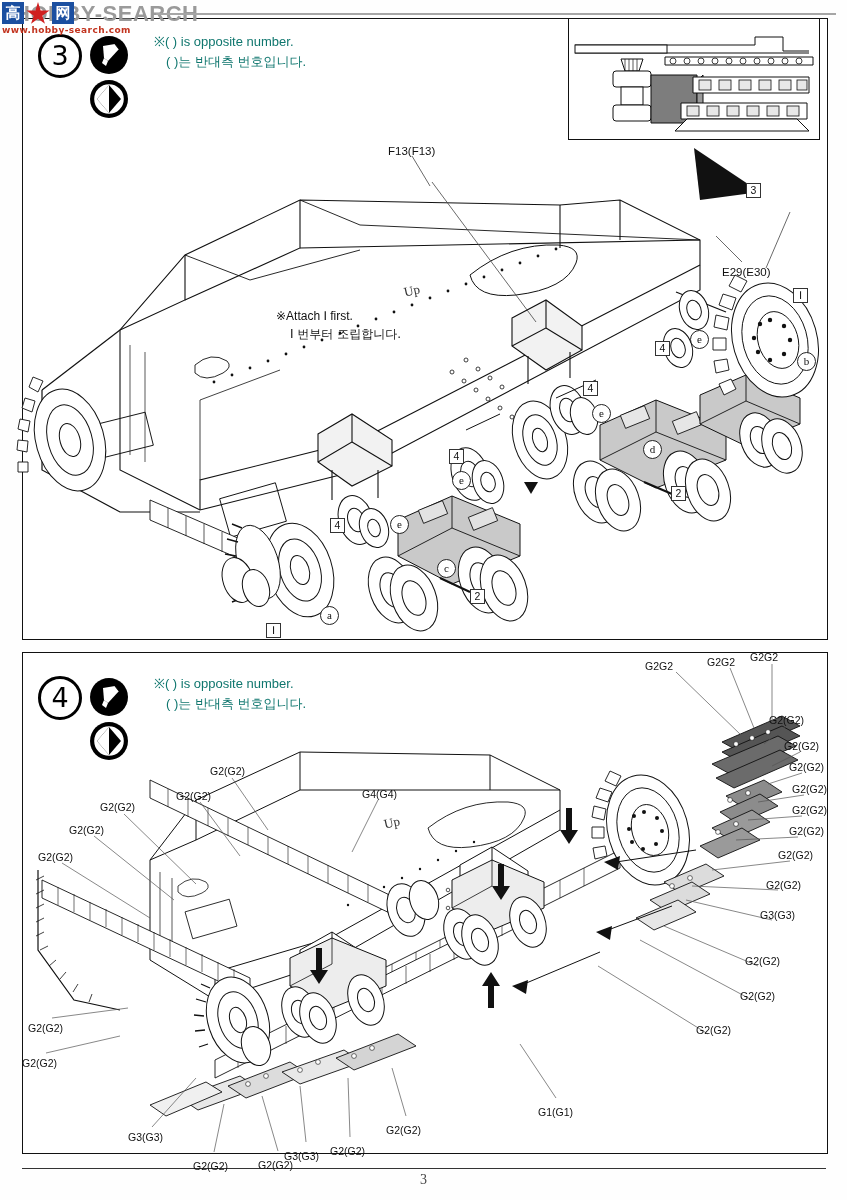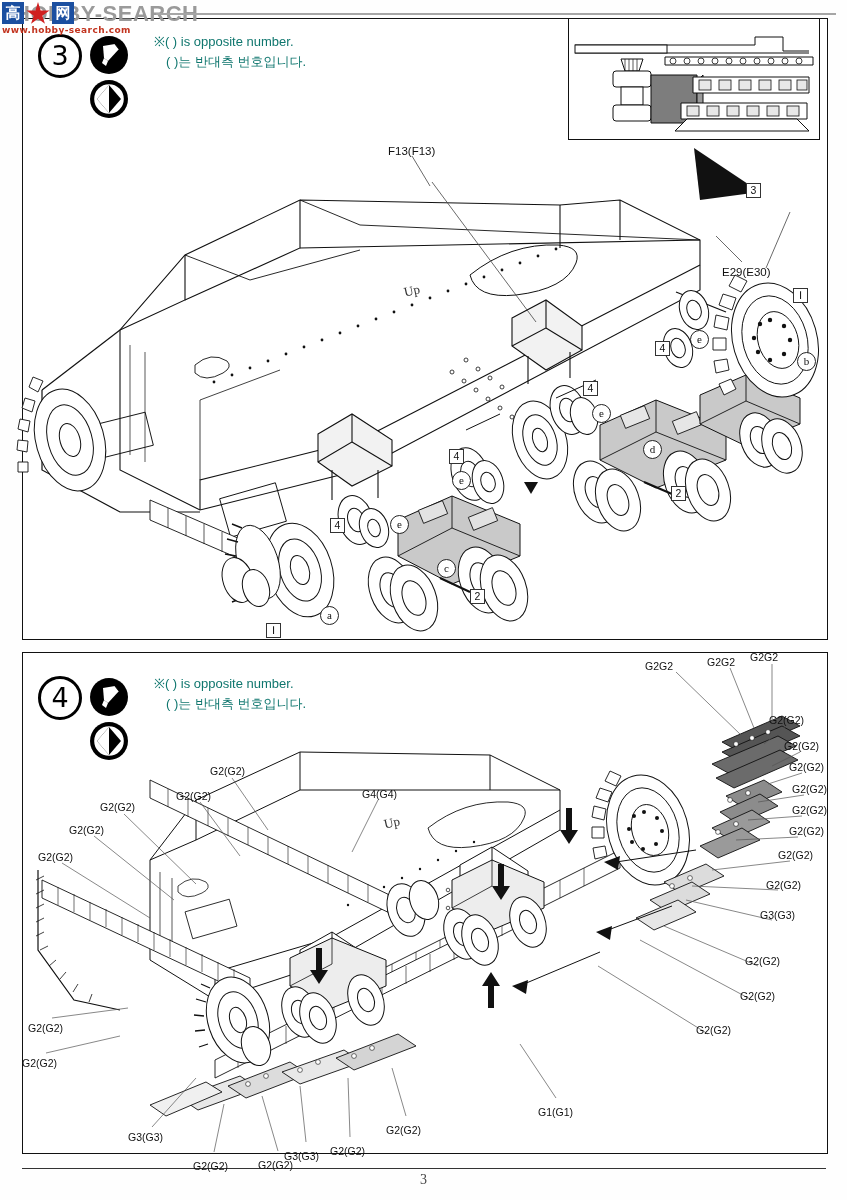--- a/index.html
+++ b/index.html
@@ -539,20 +539,24 @@
           <rect x="178" y="87" width="12" height="10"></rect>
           <rect x="198" y="87" width="12" height="10"></rect>
           <rect x="218" y="87" width="12" height="10"></rect>
         </g>
 
         <path d="M118 100 L228 100 L240 112 L106 112 Z" fill="#fff"></path>
       </g>
     </svg>
   </div>
 
+  <div class="attach-note" style="left:276px; top:307px;">
+    <span>※Attach Ⅰ first.</span>
+    <span class="ko">Ⅰ 번부터 조립합니다.</span>
+  </div>
 
   <div class="up-mark" style="left:404px; top:283px;">Up</div>
 
   <div>
     <div class="part-label" style="left:388px; top:145px;">F13(F13)</div>
     <div class="part-label" style="left:703px; top:266px;margin-left:19px;">E29(E30)</div>
 
     <div class="box-marker" style="left:746px; top:183px;">3</div>
     <div class="box-marker" style="left:793px; top:288px;">Ⅰ</div>
     <div class="box-marker" style="left:655px; top:341px;">4</div>

